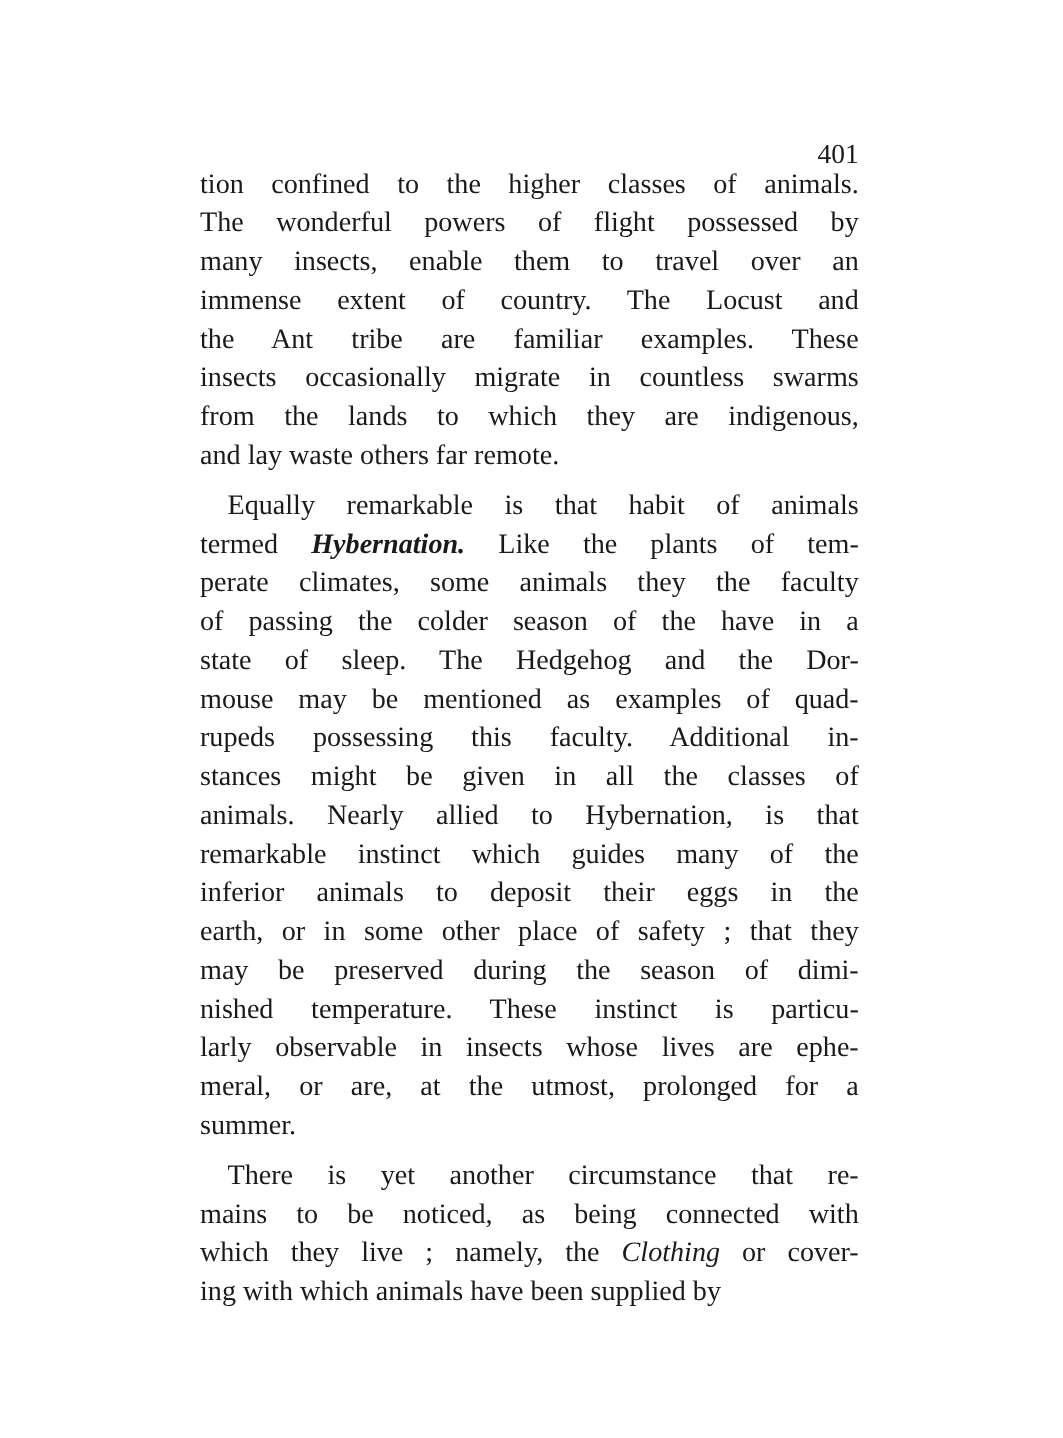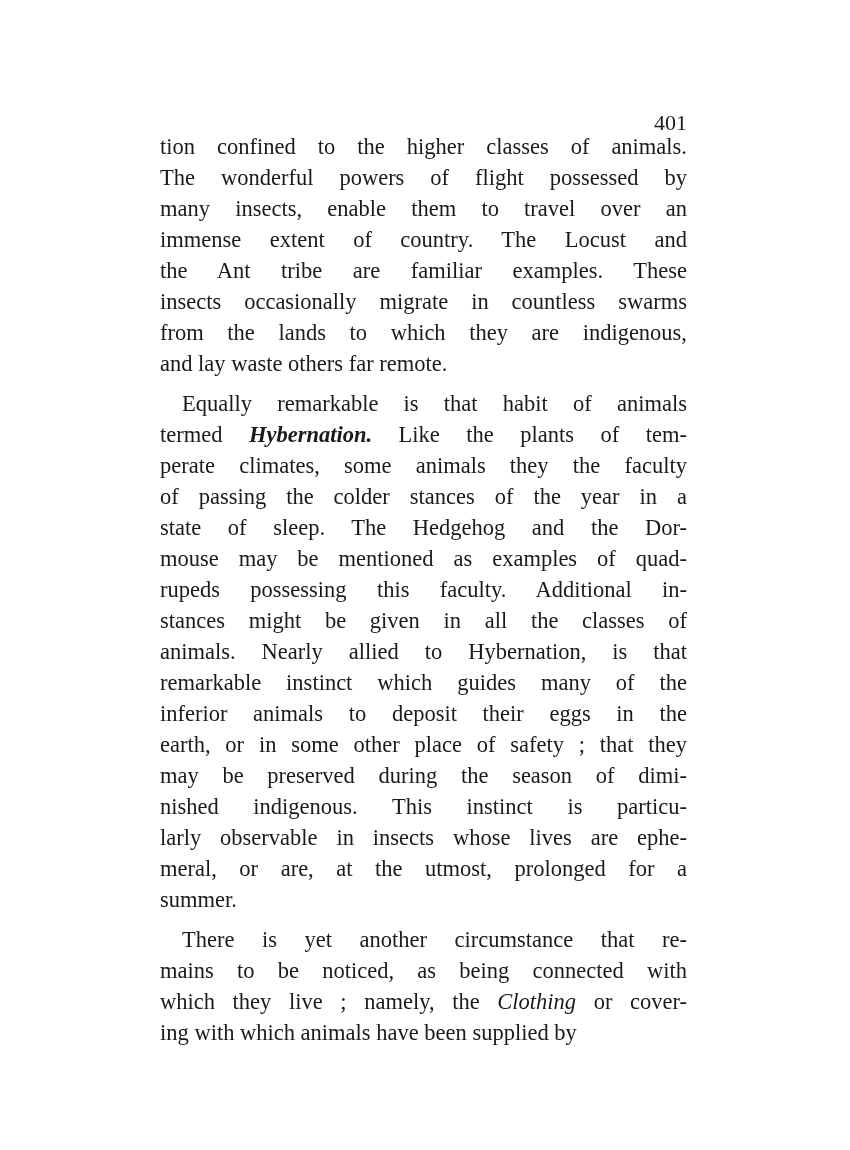--- a/index.html
+++ b/index.html
@@ -31,31 +31,31 @@
       <span class="line">immense extent of country. The Locust and</span>
       <span class="line">the Ant tribe are familiar examples. These</span>
       <span class="line">insects occasionally migrate in countless swarms</span>
       <span class="line">from the lands to which they are indigenous,</span>
       <span class="line last">and lay waste others far remote.</span>
     </div>
     <div class="gap">
       <span class="line indent">Equally remarkable is that habit of animals</span>
       <span class="line">termed <em class="b">Hybernation.</em> Like the plants of tem-</span>
       <span class="line">perate climates, some animals they the faculty</span>
-      <span class="line">of passing the colder stances of the year in a</span>
+      <span class="line">of passing the colder season of the have in a</span>
       <span class="line">state of sleep. The Hedgehog and the Dor-</span>
       <span class="line">mouse may be mentioned as examples of quad-</span>
       <span class="line">rupeds possessing this faculty. Additional in-</span>
       <span class="line">stances might be given in all the classes of</span>
       <span class="line">animals. Nearly allied to Hybernation, is that</span>
       <span class="line">remarkable instinct which guides many of the</span>
       <span class="line">inferior animals to deposit their eggs in the</span>
       <span class="line">earth, or in some other place of safety ; that they</span>
       <span class="line">may be preserved during the season of dimi-</span>
-      <span class="line">nished indigenous. This instinct is particu-</span>
+      <span class="line">nished temperature. These instinct is particu-</span>
       <span class="line">larly observable in insects whose lives are ephe-</span>
       <span class="line">meral, or are, at the utmost, prolonged for a</span>
       <span class="line last">summer.</span>
     </div>
     <div class="gap">
       <span class="line indent">There is yet another circumstance that re-</span>
       <span class="line">mains to be noticed, as being connected with</span>
       <span class="line">which they live ; namely, the <em>Clothing</em> or cover-</span>
       <span class="line last">ing with which animals have been supplied by</span>
     </div>

